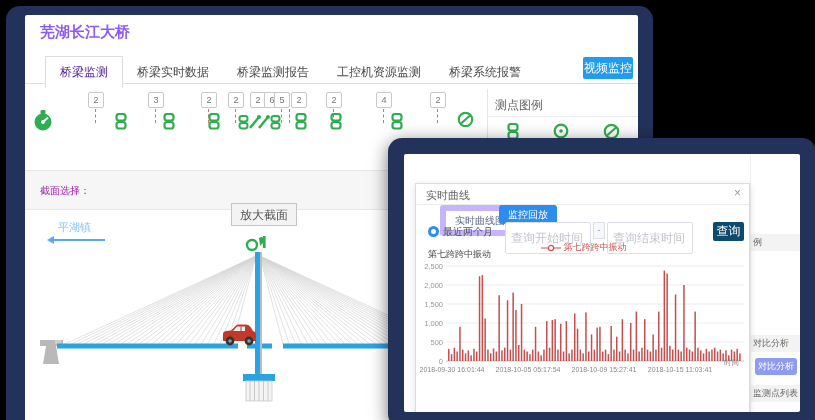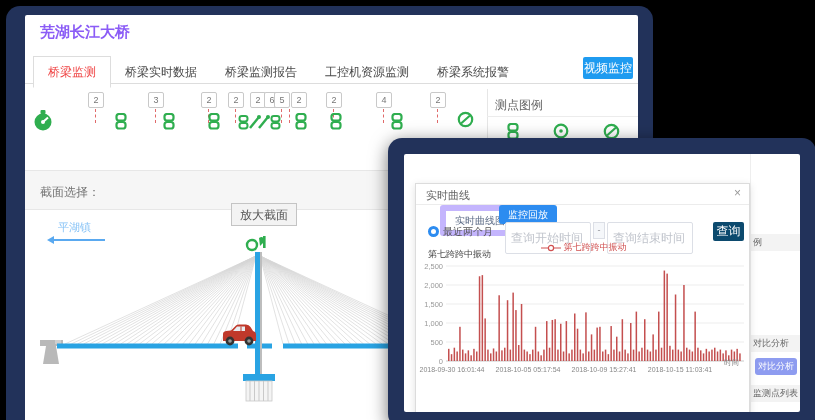--- a/index.html
+++ b/index.html
@@ -6,37 +6,37 @@
   body{width:815px;height:420px;position:relative;overflow:hidden;
        font-family:"Liberation Sans","DejaVu Sans",sans-serif;}
   .frame{position:absolute;background:#22325a;border-radius:14px;box-shadow:0 4px 18px rgba(0,0,0,.55);}
   .frame-content{position:absolute;background:#fff;overflow:hidden;}
   
   #win1{left:6px;top:6px;width:647px;height:520px;}
   #win1 .frame-content{left:19px;top:9px;width:613px;height:502px;border-radius:2px;}
   .page-title{position:absolute;left:15px;top:8px;font-size:15px;font-weight:bold;color:#8b5cf6;}
   .tabbar{position:absolute;left:0;top:40px;width:100%;height:29px;border-bottom:1px solid #ddd;box-sizing:border-box;}
   .tabbar .tab{display:inline-block;padding:7px 14px 6px;font-size:12px;color:#4a4a4a;cursor:pointer;position:relative;top:1px;}
-  .tabbar .tab.active{background:#fff;border:1px solid #ddd;border-bottom:1px solid #fff;color:#ef4444;margin-left:8px;}
+  .tabbar .tab.active{background:#fff;border:1px solid #ddd;border-bottom:1px solid #fff;color:#4c1d95;margin-left:20px;}
   .btn-video{position:absolute;left:558px;top:42px;width:50px;height:22px;background:#1f9bf0;color:#fff;
              font-size:12px;text-align:center;line-height:22px;border-radius:2px;cursor:pointer;}
   
   .strip{position:absolute;left:0;top:72px;width:613px;height:60px;}
   .badge{position:absolute;top:5px;width:14px;height:14px;border:1px solid #c9c9c9;background:#fff;color:#777;
          font-size:9px;line-height:14px;text-align:center;border-radius:2px;}
   .dline{position:absolute;top:22px;height:14px;width:0;border-left:1px dashed #e06a6a;}
   .sicon{position:absolute;top:26px;line-height:0;}
   .vdiv{position:absolute;left:462px;top:74px;height:58px;width:0;border-left:1px solid #e6e6e6;}
   .legend-title{position:absolute;left:470px;top:82px;font-size:12px;color:#666;}
   .legend-underline{position:absolute;left:462px;top:101px;width:151px;border-top:1px solid #ececec;}
   .legend-icons{position:absolute;left:0;top:0;}
   
   .graybar{position:absolute;left:0;top:155px;width:613px;height:40px;background:#f6f6f6;
            border-top:1px solid #e7e7e7;border-bottom:1px solid #e7e7e7;box-sizing:border-box;}
-  .graybar .lbl{position:absolute;left:15px;top:13px;font-size:12px;color:#737373;}
+  .graybar .lbl{position:absolute;left:15px;top:13px;font-size:10px;color:#a21caf;}
   .select{position:absolute;left:88px;top:8px;width:96px;height:23px;background:#fff;border:1px solid #c4c4c4;
           font-size:12px;color:#555;line-height:23px;padding-left:12px;box-sizing:border-box;cursor:pointer;}
   .select .arrow{position:absolute;right:8px;top:9px;width:0;height:0;border-left:4px solid transparent;
           border-right:4px solid transparent;border-top:5px solid #666;}
   .btn-zoom{position:absolute;left:206px;top:8px;width:66px;height:23px;background:#f3f3f3;border:1px solid #c4c4c4;
           font-size:12px;color:#555;text-align:center;line-height:23px;box-sizing:border-box;cursor:pointer;margin-top:24px;}
   .direction{position:absolute;left:33px;top:205px;font-size:11px;color:#86c2f6;}
   .dir-arrow{position:absolute;left:28px;top:224px;width:52px;height:2px;background:#5aa9f0;}
   .dir-arrow:before{content:"";position:absolute;left:-6px;top:-3px;border-right:7px solid #5aa9f0;
           border-top:4px solid transparent;border-bottom:4px solid transparent;}

